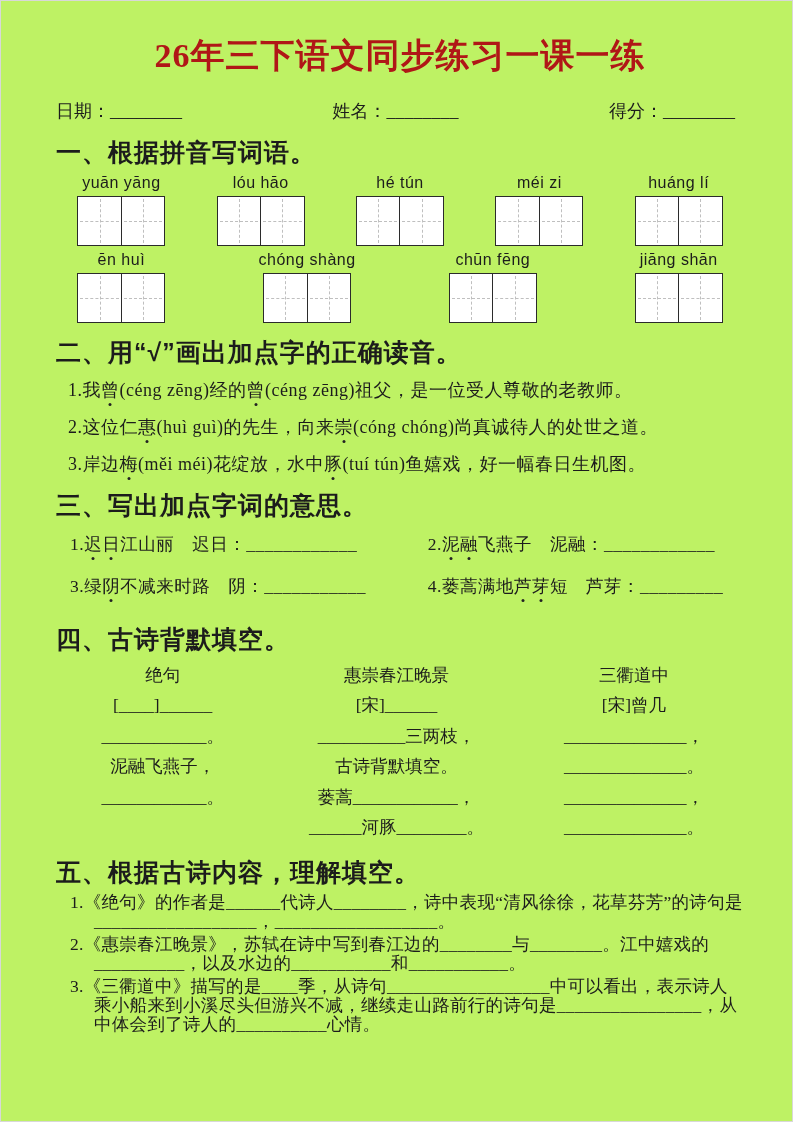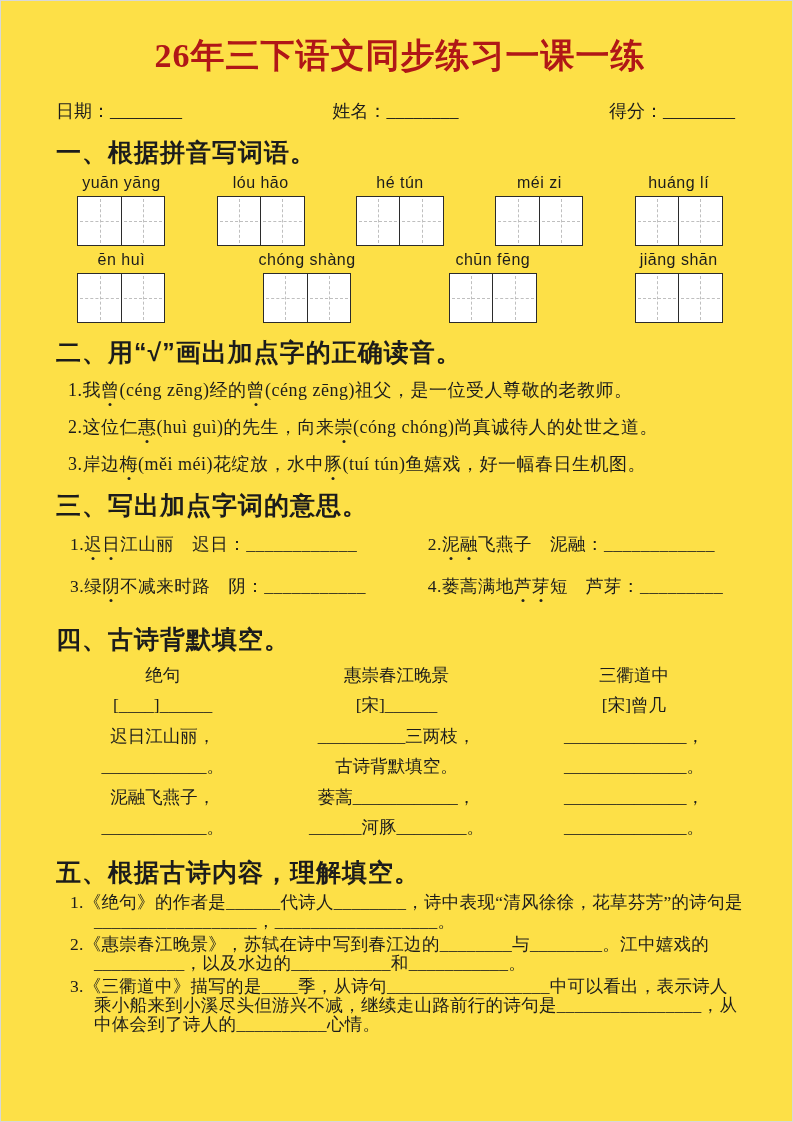--- a/index.html
+++ b/index.html
@@ -1,20 +1,20 @@
 <!DOCTYPE html>
 <html><head>
 <meta charset="utf-8">
 <style>
   html,body{margin:0;padding:0;background:#e9e9e9;}
   .page{
     position:relative;
     width:793px;height:1122px;
     margin:0 auto;
-    background:#fde047;
+    background:#bef264;
     box-sizing:border-box;
     padding:26px 48px 0 55px;
     overflow:hidden;
     font-family:"Liberation Serif", serif;
     color:#1c1c1c;
     border:1px solid #d8d8d8;
   }
   .page-title{
     margin:6px 0 0;
     text-align:center;
@@ -207,21 +207,20 @@
         <div class="q-line">4.蒌蒿满地<span class="du">芦</span><span class="du">芽</span>短　芦芽：_________</div>
       </div>
   </div>
 
   <div>
     <h3 class="sec-heading">四、古诗背默填空。</h3>
     <div class="poem-grid">
         <div class="poem-col poem-col-1">
           <div class="poem-title">绝句</div>
           <div class="poem-line">[____]______</div>
-          <div class="poem-line">迟日江山丽，</div>
           <div class="poem-line">____________。</div>
           <div class="poem-line">泥融飞燕子，</div>
           <div class="poem-line">____________。</div>
         </div>
         <div class="poem-col poem-col-2">
           <div class="poem-title">惠崇春江晚景</div>
           <div class="poem-line">[宋]______</div>
           <div class="poem-line">__________三两枝，</div>
           <div class="poem-line">古诗背默填空。</div>
           <div class="poem-line">蒌蒿____________，</div>

